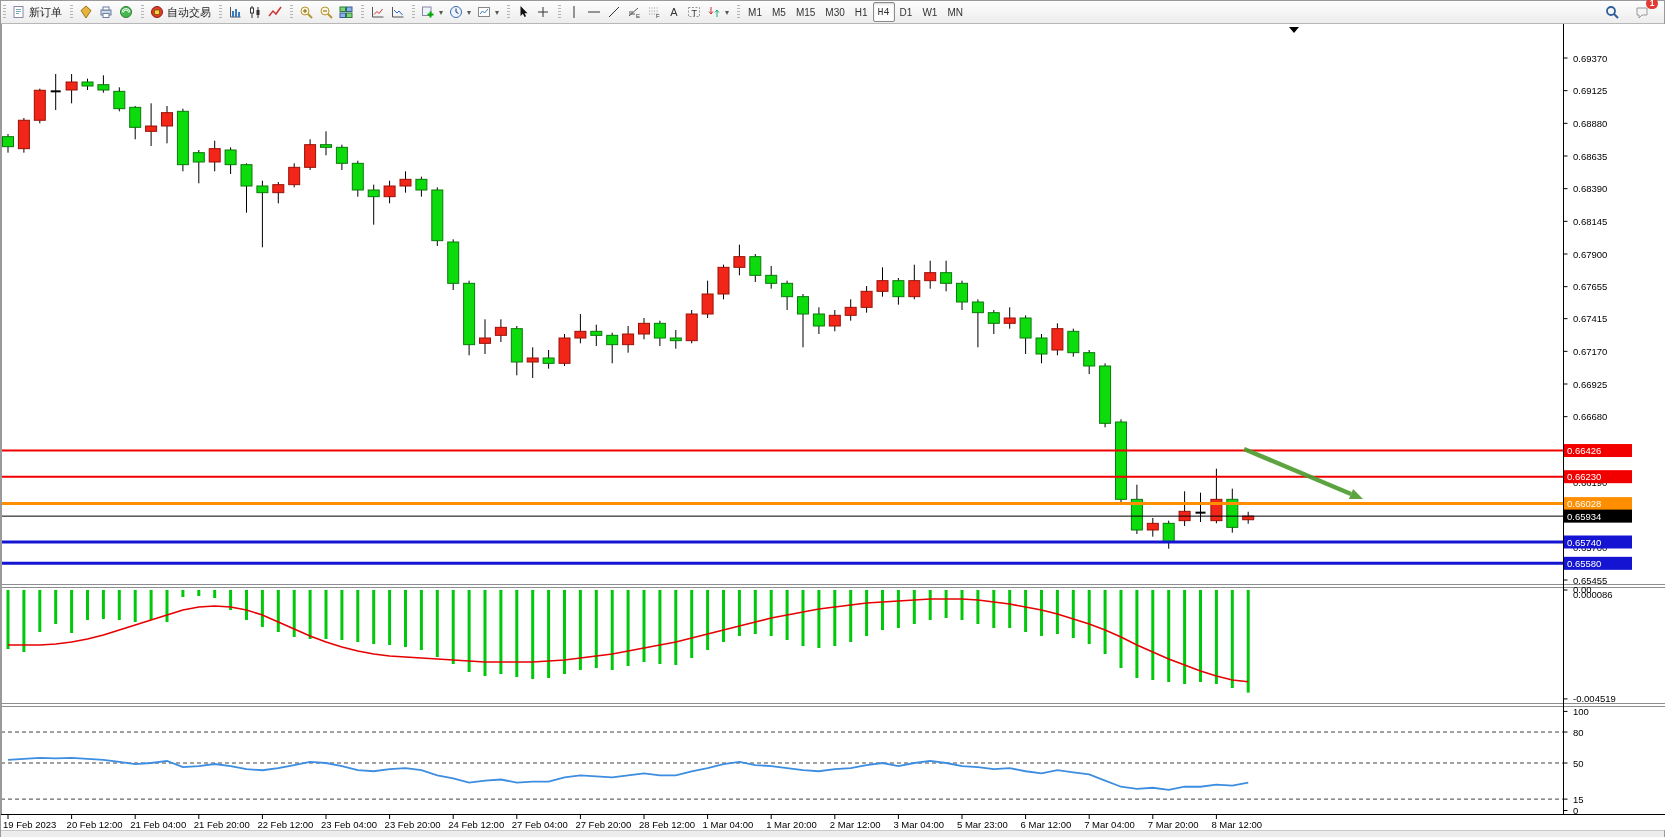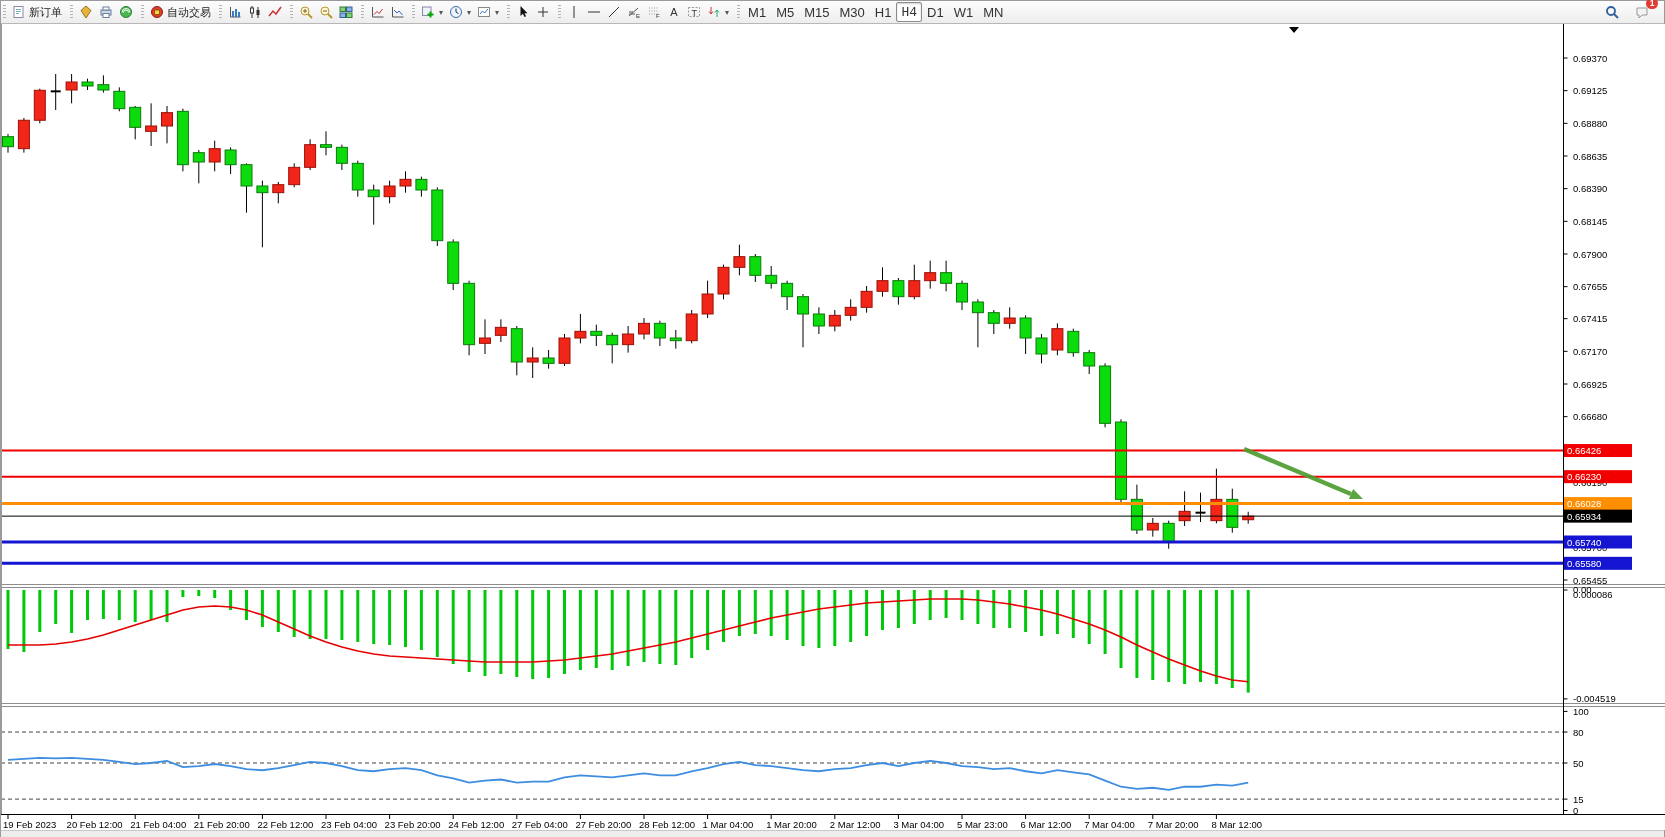--- a/index.html
+++ b/index.html
@@ -9,21 +9,21 @@
   .toolbar{height:22px;flex:0 0 22px;display:flex;align-items:center;
     background:linear-gradient(#fdfdfd,#ededed);border-bottom:1px solid #b7b7b7;
     font-size:11px;color:#222;white-space:nowrap;}
   .grp{display:flex;align-items:center;height:22px;padding:0 3px 0 8px;position:relative;}
   .grp::before{content:"";position:absolute;left:2px;top:4px;bottom:4px;width:3px;
     background:repeating-linear-gradient(to bottom,#b4b4b4 0 1px,transparent 1px 3px);}
   .tbtn{height:18px;display:flex;align-items:center;gap:3px;padding:0 2px;
     border:1px solid transparent;border-radius:2px;cursor:default;}
   .tbtn .lbl{font-size:11px;}
   .dd{font-size:8px;color:#555;margin-left:1px;}
-  .tf .tbtn{padding:0 4px;font-size:13px;color:#333;}
+  .tf .tbtn{padding:0 4px;font-size:10px;color:#333;}
   .tf .tbtn.active{background:#fff;border:1px solid #8b8b8b;box-shadow:inset 0 1px 2px rgba(0,0,0,.18);font-family:Liberation Mono, monospace;}
   .tb-right{margin-left:auto;display:flex;align-items:center;gap:10px;padding-right:12px;}
   .chatwrap{position:relative;}
   .badge{position:absolute;top:-5px;right:-7px;background:#e03c31;color:#fff;
     border-radius:7px;font-size:8.5px;line-height:11px;padding:0 3.5px;font-weight:bold;}
   
   .workspace{position:relative;width:1665px;height:806px;background:#0369a1;flex:0 0 806px;}
   .workspace svg{position:absolute;left:0;top:0;}
   .ovl{position:absolute;font-size:10.5px;color:#000;pointer-events:none;}
   .chart-title{left:8px;top:3px;display:flex;align-items:center;gap:4px;}

